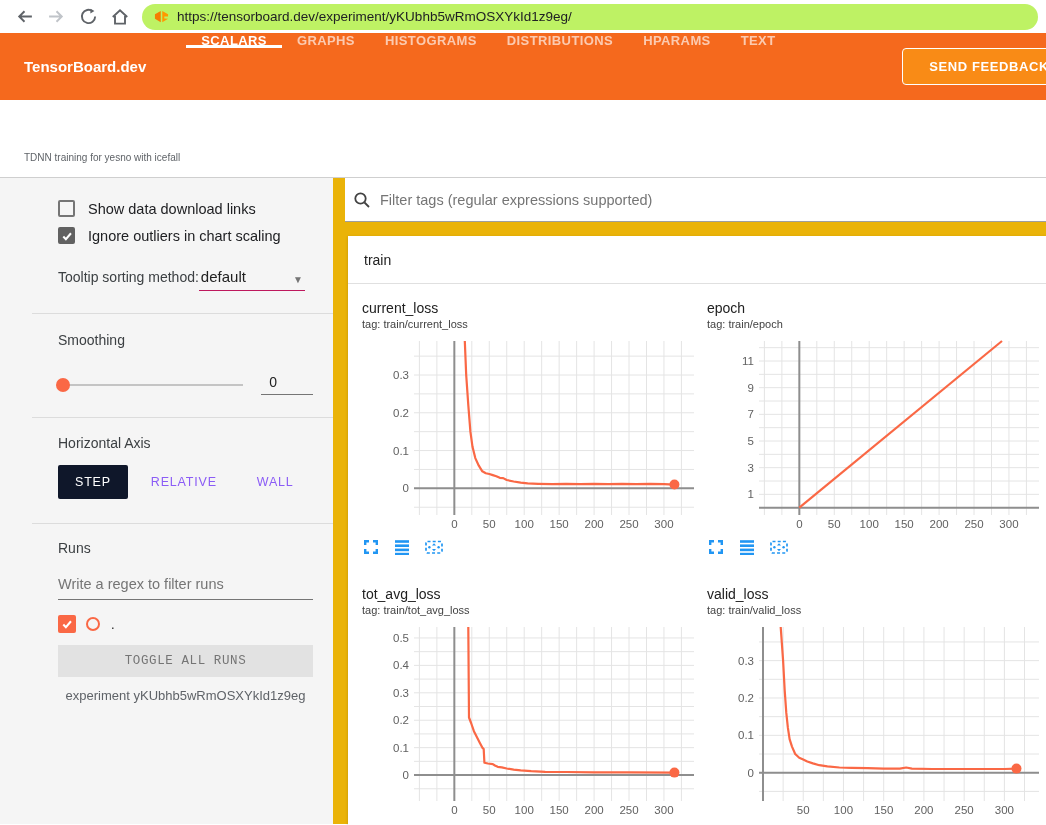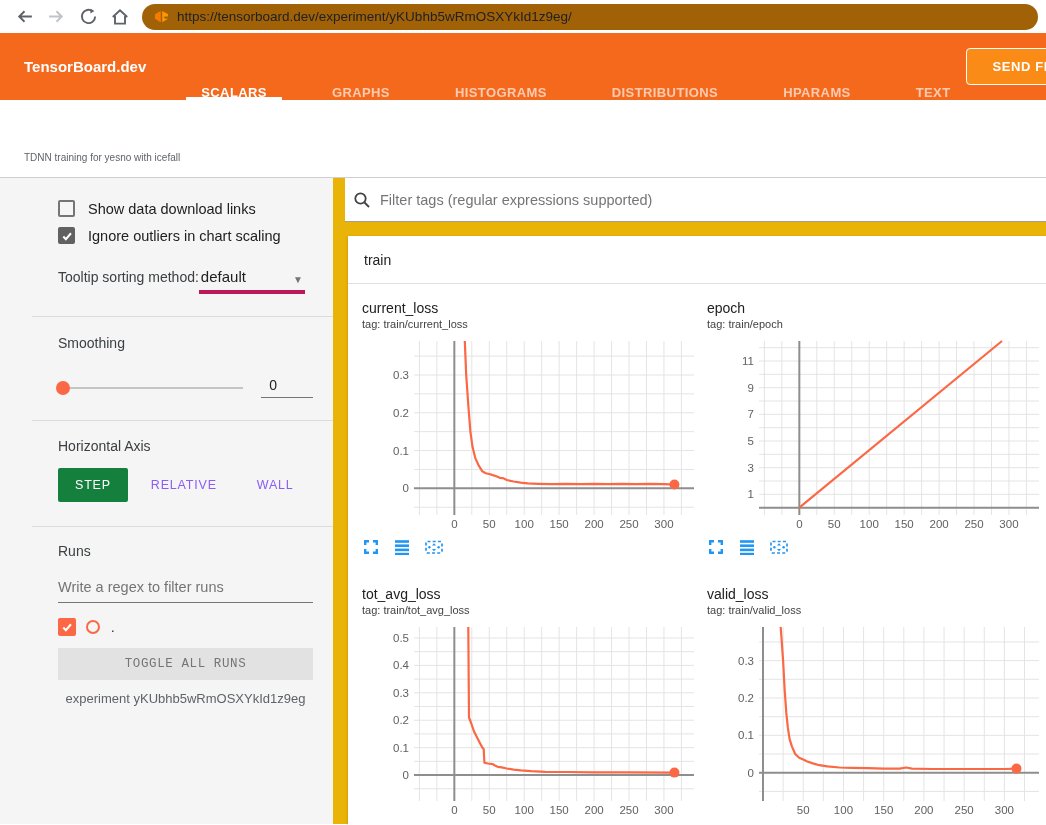--- a/index.html
+++ b/index.html
@@ -2,28 +2,28 @@
 <html><head>
 <meta charset="utf-8">
 <style>
   * { margin:0; padding:0; box-sizing:border-box; }
   html,body { width:1046px; height:825px; overflow:hidden; background:#fff;
     font-family:"Liberation Sans", sans-serif; }
 
   
   .chrome { height:33px; background:#fff; display:flex; align-items:center; padding:0 8px; }
   .chrome-btn { width:24px; height:24px; margin:0 4px; display:flex; align-items:center; justify-content:center; }
-  .url-bar { flex:1; height:26px; margin-left:6px; background:#a16207; border-radius:14px;
+  .url-bar { flex:1; height:26px; margin-left:6px; background:#bef264; border-radius:14px;
     display:flex; align-items:center; padding:8px 12px; }
   .url-text { font-size:13.5px; color:#202124; margin-left:8px; white-space:nowrap; overflow:hidden; }
 
   
   .app-header { height:67px; background:#f5691d; display:flex; align-items:stretch; overflow:hidden; }
   .brand { color:#fff; font-size:15px; font-weight:700; align-self:center; margin:0 40px 0 24px; white-space:nowrap; }
-  .nav-tabs { display:flex; align-items:flex-end;gap:35px; }
+  .nav-tabs { display:flex; align-items:flex-start; }
   .tab { display:flex; align-items:center; padding:0 15px; font-size:13px; font-weight:700;
     letter-spacing:.4px; color:rgba(255,255,255,.65); position:relative; cursor:pointer; white-space:nowrap; }
   .tab.active { color:#fff; }
   .tab.active::after { content:''; position:absolute; left:0; right:0; bottom:0; height:3px; background:#fff; }
   .feedback-btn { margin-left:auto; margin-right:-30px; align-self:center; background:#f98b16; color:#fff;
     border:1.5px solid #fff; border-radius:4px; font-size:13px; font-weight:700; letter-spacing:.6px;
     padding:10px 26px; white-space:nowrap; font-family:inherit; }
 
   
   .experiment-bar { height:78px; background:#fff; border-bottom:1px solid #cfcfcf;
@@ -35,33 +35,33 @@
   .sidebar { width:333px; min-width:333px; background:#f5f5f5;padding-left:32px; }
   .side-sec { padding:22px 20px 22px 26px; }
   .divider { border-top:1px solid #dcdcdc; }
   .cb-row { display:flex; align-items:center; margin-bottom:10px; cursor:pointer; }
   .cb { width:17px; height:17px; border:2px solid #757575; border-radius:2px; background:transparent;
     display:flex; align-items:center; justify-content:center; flex:none; }
   .cb.checked { background:#616161; border-color:#616161; }
   .cb-label { margin-left:13px; font-size:14.5px; color:#202124; }
   .tooltip-row { display:flex; align-items:baseline; margin-top:24px; }
   .tooltip-row .t-label { font-size:14px; color:#3c4043; }
-  .select { min-width:106px; border-bottom:4px solid #be185d; padding:0 2px 5px 2px;
+  .select { min-width:106px; border-bottom:1px solid #be185d; padding:0 2px 5px 2px;
     display:flex; align-items:flex-end; font-size:15px; color:#212121; cursor:pointer; }
   .caret { margin-left:auto; color:#757575; font-size:10px; }
   .section-label { font-size:14px; color:#3c4043; }
   .slider-row { display:flex; align-items:center; margin-top:26px; }
   .slider { position:relative; width:212px; height:2px; background:#c4c4c4; cursor:pointer; }
   .thumb { position:absolute; left:-2px; top:-6px; width:14px; height:14px; border-radius:50%; }
   .slider-value { margin-left:18px; width:58px; border-bottom:1px solid #757575; font-size:14px;
     color:#212121; padding:0 0 4px 8px; }
   .axis-btns { display:flex; align-items:center; margin-top:14px; }
   .axis-btn { font-size:12.5px; letter-spacing:.8px; color:#8b5cf6; padding:10px 17px; border-radius:2px;
     cursor:pointer; margin-right:6px; }
-  .axis-btn.active { background:#15803d; color:#fff; }
+  .axis-btn.active { background:#0f172a; color:#fff; }
   .regex-input { width:100%; background:transparent; border:none; outline:none;
     border-bottom:1px solid #757575; font-size:14.5px; color:#202124; padding:8px 0 7px 0;
     margin-top:12px; font-family:inherit; }
   .regex-input::placeholder { color:#757575; }
   .run-row { display:flex; align-items:center; margin-top:15px; }
   .run-cb { width:18px; height:18px; border-radius:2px; display:flex; align-items:center; justify-content:center; flex:none; }
   .run-swatch { width:14px; height:14px; border-radius:50%; border:2.5px solid; margin-left:10px; flex:none; }
   .run-name { margin-left:11px; font-size:13px; color:#212121; }
   .toggle-runs { display:block; width:100%; margin-top:12px; background:#e2e2e2; border:none;
     padding:9px 0; font-size:12.5px; letter-spacing:.6px; color:#757575; font-family:Liberation Mono, monospace; }

